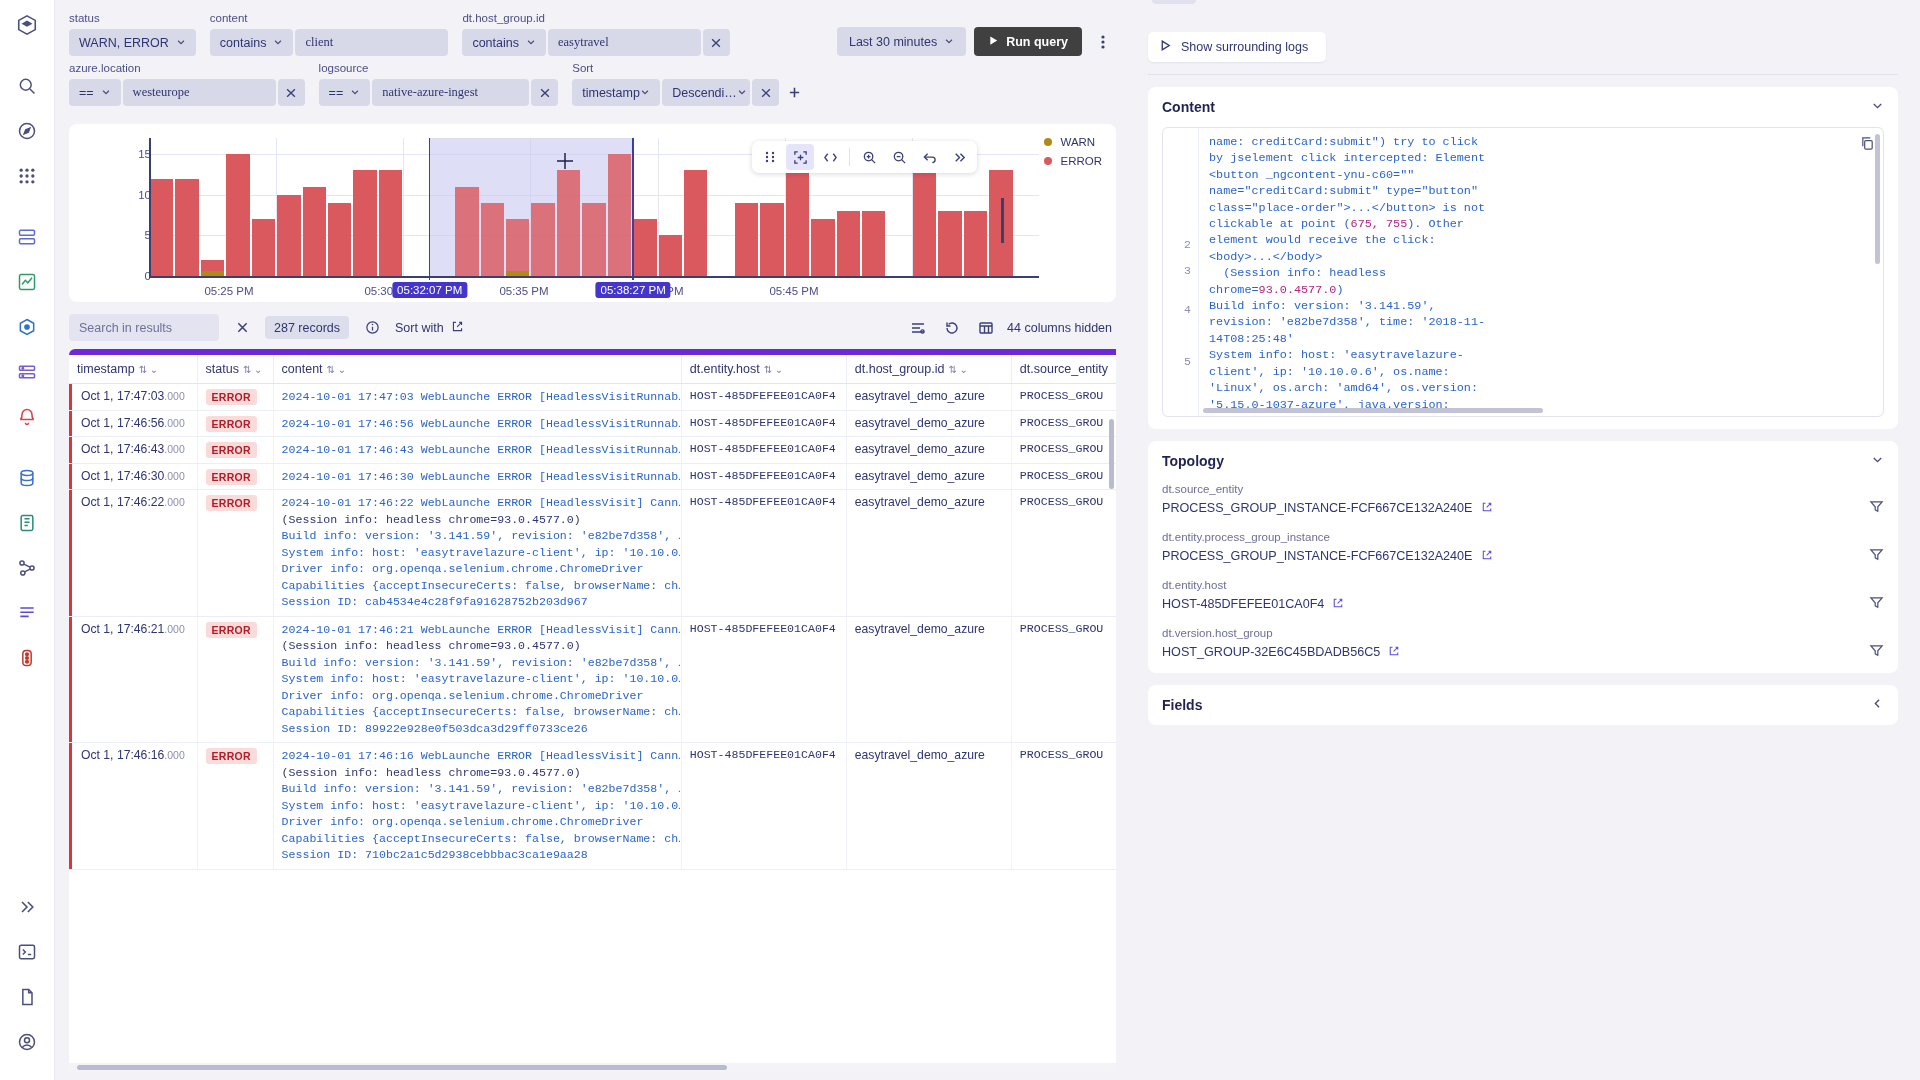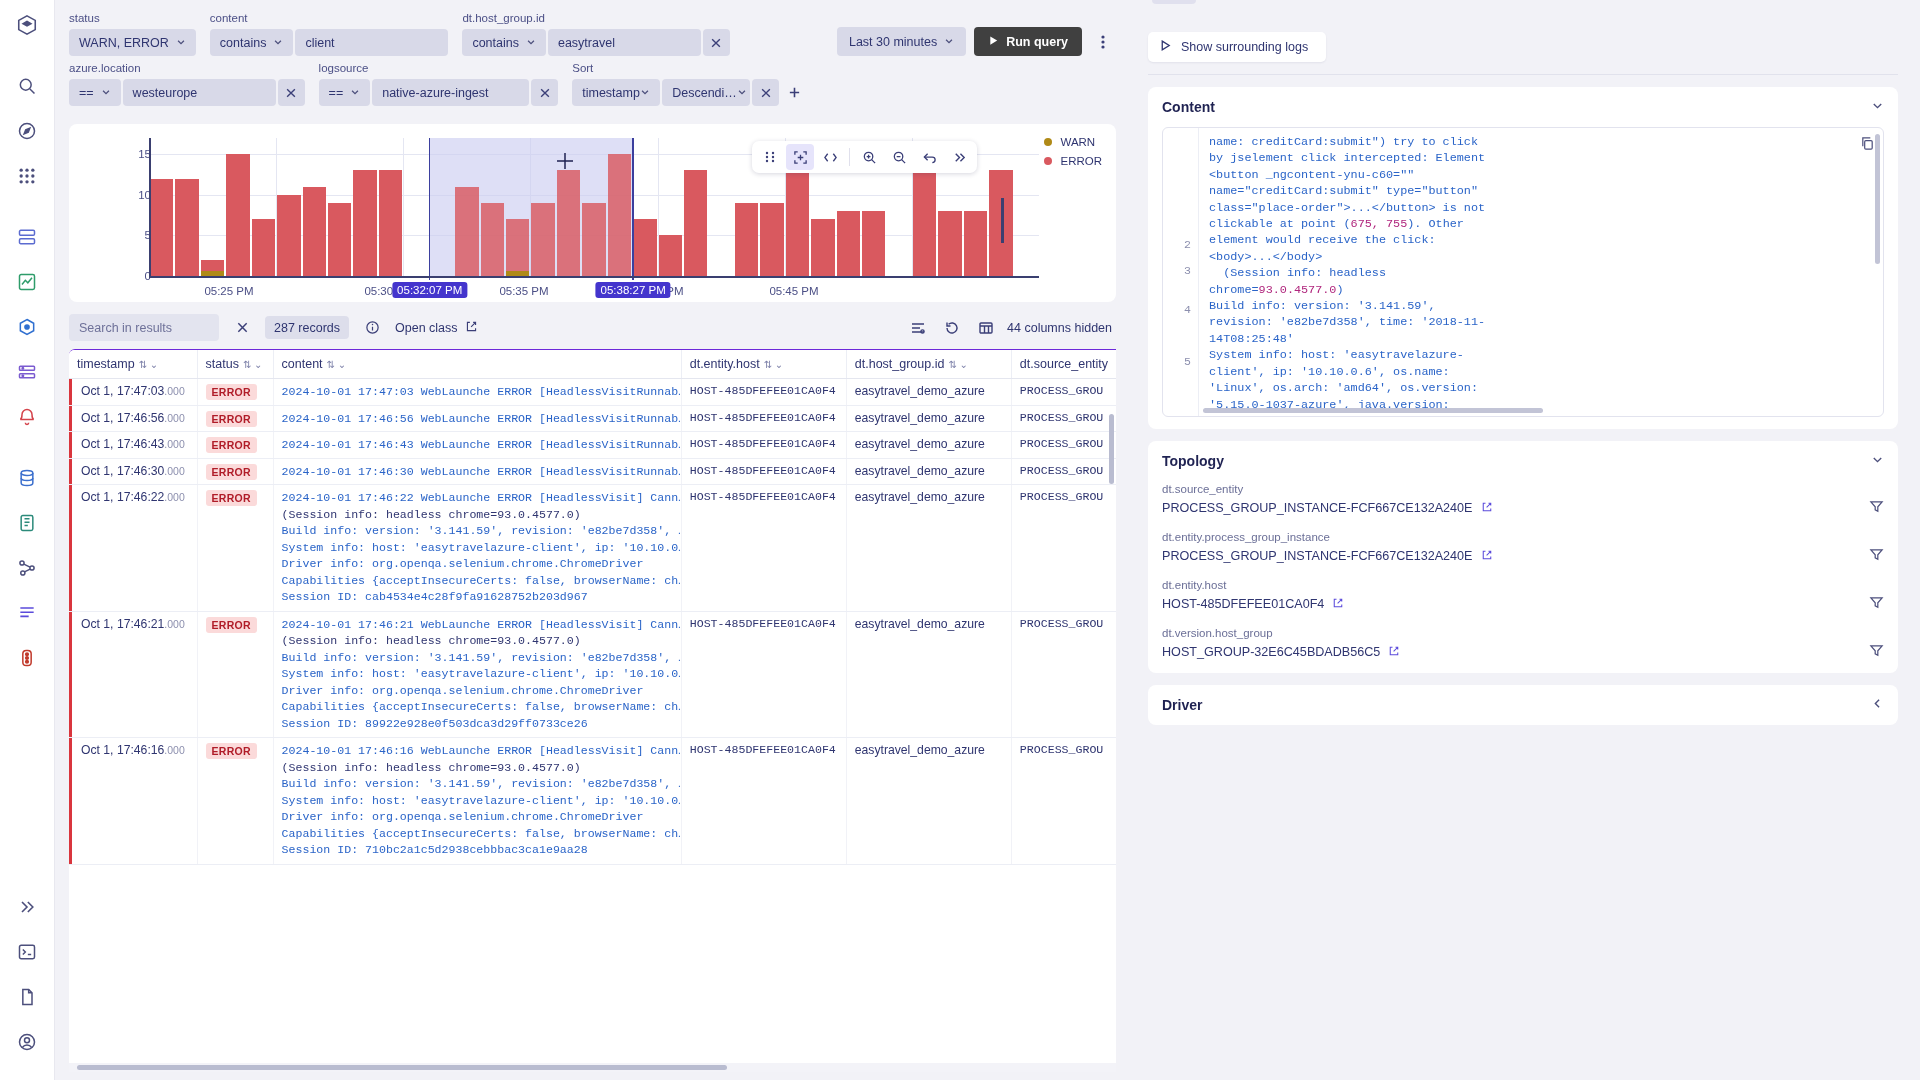--- a/index.html
+++ b/index.html
@@ -55,21 +55,21 @@
   .flabel { font-size: 11.5px; color: #4b4f86; margin-bottom: 5px; font-weight: 400;}
   .fctl { display: flex; align-items: stretch; gap: 2px; }
   .pill {
     background: #d8d9e8; border: none; border-radius: 4px;
     height: 27px; display: flex; align-items: center; padding: 0 10px;
     font-size: 12.5px; color: #2f3570; white-space: nowrap;
     font-family: "Liberation Sans", sans-serif;
   }
   .pill.sel { min-width: 0; }
   .caret-g { margin-left: 7px; }
-  .pill.val { background: #d8d9e8; min-width: 90px; }
+  .pill.val { background: #d8d9e8; min-width: 90px; font-family: Liberation Serif, serif; }
   .pill.val.wide { width: 153px; }
   .pill.x { width: 27px; padding: 0; justify-content: center; background:#d8d9e8;}
   .gap { width: 8px; }
 
   .topright { margin-left: auto; display: flex; align-items: flex-end; gap: 8px; padding-bottom: 0px;}
   .tr-pill {
     background:#d8d9e8;border-radius:4px;height:29px;display:flex;align-items:center;
     padding:0 12px;font-size:12.5px;color:#2f3570;
   }
   .runbtn {
@@ -116,21 +116,21 @@
     display:flex;align-items:center;padding:0 10px;font-size:12.5px;color:#6e7199;
   }
   .ic-btn { width:26px;height:26px;display:flex;align-items:center;justify-content:center;color:#3b3f78; }
   .records-chip { background:#dddeeb;border-radius:4px;height:23px;display:flex;align-items:center;padding:0 9px;font-size:12.5px;color:#2f3570; }
   .openwith { font-size:12.5px;color:#2f3570;display:flex;align-items:center;gap:7px; }
   .colhidden { font-size:12.5px;color:#2f3570;display:flex;align-items:center;gap:8px;margin-left:auto;padding-right:4px;}
 
   
   .tablewrap {
     flex:1; background:#fff; border-radius:6px 0 0 0; margin: 0 12px 8px 4px;
-    overflow:hidden; position:relative; min-height:0; border-top:1px solid #6d28d9;
+    overflow:hidden; position:relative; min-height:0; border-top:6px solid #6d28d9;
   }
   table { border-collapse: collapse; width: 1243px; table-layout: fixed; }
   thead th {
     background:#fff; font-size:12.5px; font-weight:400; color:#2f3570;
     text-align:left; padding:7px 8px; border-right:1px solid #eceef5;
     border-bottom:1px solid #e4e6ef; height:28px; white-space:nowrap;
   }
   thead th .sorti { color:#7b7fa8; margin-left:4px; font-size:10px;}
   tbody td {
     font-size:12.2px; vertical-align: top; padding:5px 8px;
@@ -647,21 +647,21 @@
             <span>287 records</span>
           </div>
           <div class="ic-btn">
             <svg width="15" height="15" viewBox="0 0 16 16" fill="none" stroke="#3b3f78" stroke-width="1.3">
                 <circle cx="8" cy="8" r="6"></circle>
                 <path d="M8 7.2v4"></path>
                 <circle cx="8" cy="4.9" r=".8" fill="#3b3f78" stroke="none"></circle>
               </svg>
           </div>
           <div class="openwith">
-            <span>Open class</span>
+            <span>Sort with</span>
             <span>
               <svg width="13" height="13" viewBox="0 0 16 16" fill="none" stroke="#3b3f78" stroke-width="1.4">
                   <path d="M6 3H3v10h10v-3"></path>
                   <path d="M10 3h3v3M13 3 7.5 8.5"></path>
                 </svg>
             </span>
           </div>
           <div class="colhidden">
             <span class="ic-btn">
               <svg width="16" height="16" viewBox="0 0 16 16" fill="none" stroke="#3b3f78" stroke-width="1.4">
@@ -927,21 +927,21 @@
                   <span class="filter-ic"><svg width="15" height="15" viewBox="0 0 16 16" fill="none" stroke="#4c4f7c" stroke-width="1.3">
                       <path d="M2 3h12l-4.6 5.3V13L6.6 11.5V8.3z"></path>
                     </svg></span>
                 </div>
               </div>
             </div>
         </div>
 
         <div class="card fields-card">
           <div class="card-head">
-            <span>Driver</span>
+            <span>Fields</span>
             <span class="chev">
               <svg width="13" height="13" viewBox="0 0 14 14" fill="none" stroke="#4c4f7c" stroke-width="1.5">
                   <path d="M8.7 3l-4 4 4 4"></path>
                 </svg>
             </span>
           </div>
         </div>
       </div>
     </div>
   </div>

